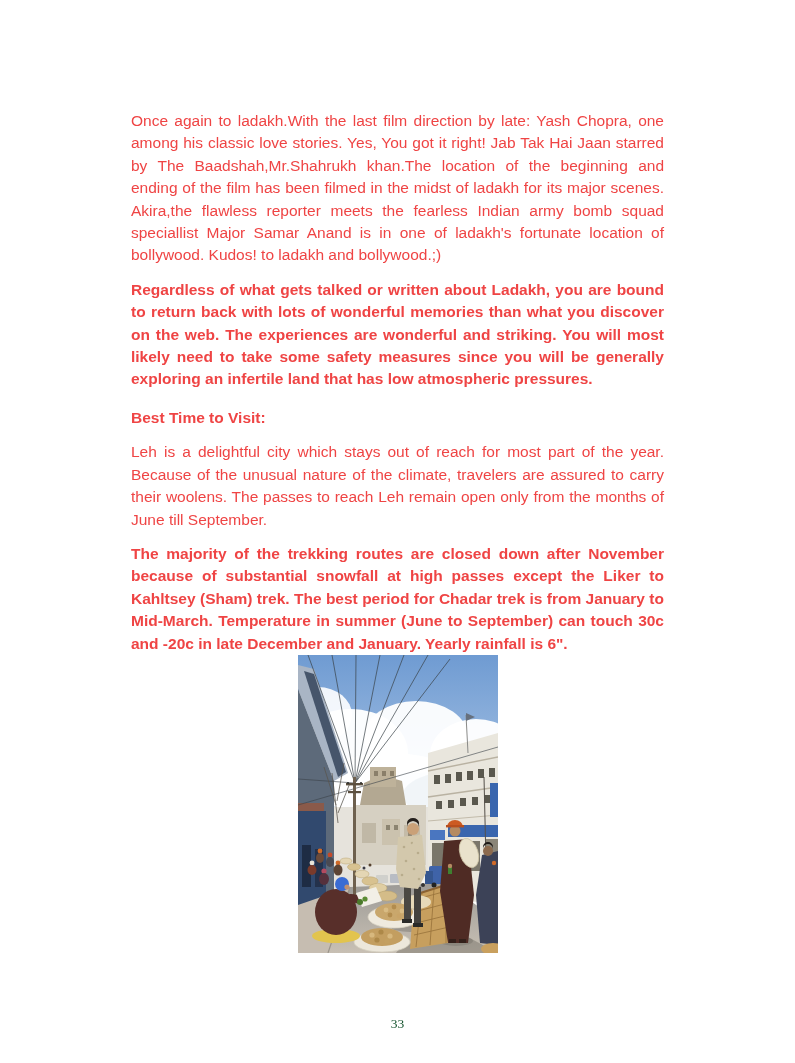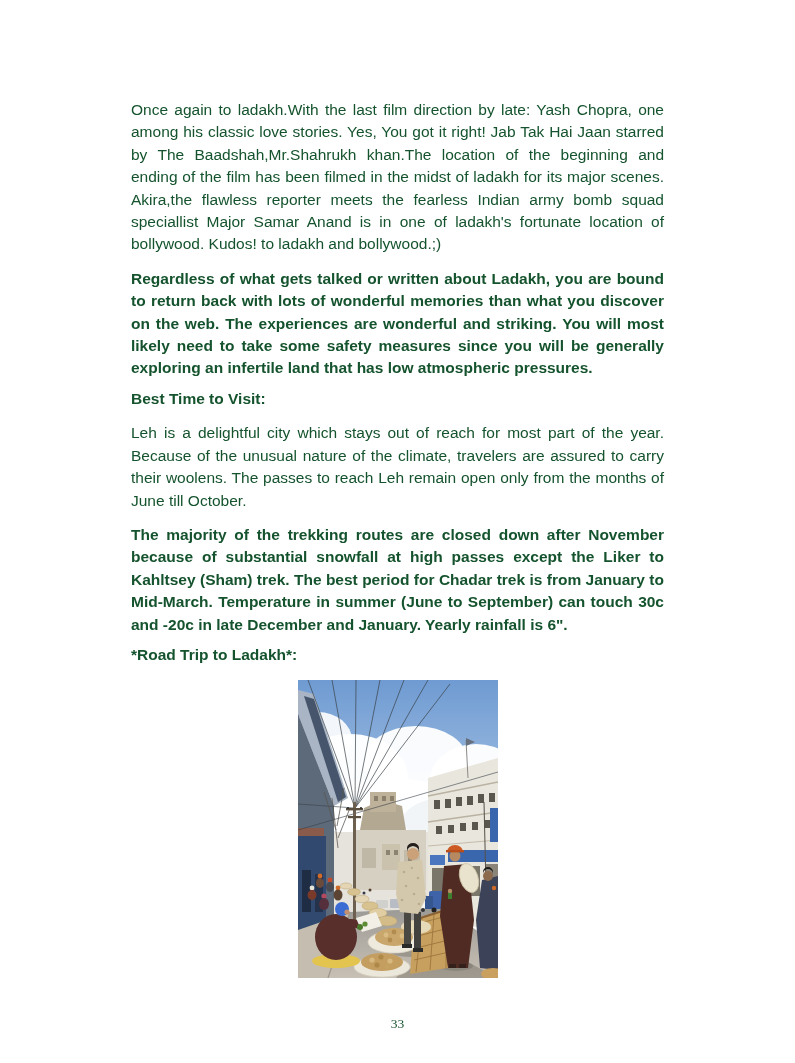--- a/index.html
+++ b/index.html
@@ -9,33 +9,33 @@
     font-family: "Liberation Sans", sans-serif;
   }
   .page {
     position: relative;
     width: 795px; height: 1063px;
     background: #ffffff;
     overflow: hidden;
   }
   .content {
     position: absolute;
-    left: 131px; top: 99px;
+    left: 131px; top: 110px;
     width: 533px;
     font-size: 15.5px;
     line-height: 22.4px;
-    color: #14532d;
+    color: #ef4444;
     text-align: justify;
   }
   .content p { margin: 0 0 12px 0; }
   .content p.tight { margin-bottom: 0; font-weight: bold; }
   .heading {
     font-weight: bold;
     text-align: left;
-    margin: 8px 0 12px 0;
+    margin: 16px 0 12px 0;
     font-size: 15.5px;
     line-height: 22.4px;
   }
   .heading.pre-figure { margin-bottom: 14px; }
   figure.photo-figure {
     margin: 0;
     width: 533px;
     text-align: center;
   }
   figure.photo-figure svg { display: inline-block; vertical-align: top; }
@@ -52,24 +52,23 @@
 <body>
 
 <div class="page">
   <div class="content">
 
     <p>Once again to ladakh.With the last film direction by late: Yash Chopra, one among his classic love stories. Yes, You got it right! Jab Tak Hai Jaan starred by The Baadshah,Mr.Shahrukh khan.The location of the beginning and ending of the film has been filmed in the midst of ladakh for its major scenes. Akira,the flawless reporter meets the fearless Indian army bomb squad speciallist Major Samar Anand is in one of ladakh's fortunate location of bollywood. Kudos! to ladakh and bollywood.;)</p>
 
     <p class="tight">Regardless of what gets talked or written about Ladakh, you are bound to return back with lots of wonderful memories than what you discover on the web. The experiences are wonderful and striking. You will most likely need to take some safety measures since you will be generally exploring an infertile land that has low atmospheric pressures.</p>
     <div class="heading">Best Time to Visit:</div>
 
-    <p>Leh is a delightful city which stays out of reach for most part of the year. Because of the unusual nature of the climate, travelers are assured to carry their woolens. The passes to reach Leh remain open only from the months of June till October.</p>
+    <p>Leh is a delightful city which stays out of reach for most part of the year. Because of the unusual nature of the climate, travelers are assured to carry their woolens. The passes to reach Leh remain open only from the months of June till September.</p>
 
     <p class="tight">The majority of the trekking routes are closed down after November because of substantial snowfall at high passes except the Liker to Kahltsey (Sham) trek. The best period for Chadar trek is from January to Mid-March. Temperature in summer (June to September) can touch 30c and -20c in late December and January. Yearly rainfall is 6".</p>
-    <div class="heading pre-figure">*Road Trip to Ladakh*:</div>
 
     <figure class="photo-figure">
       <svg width="200" height="298" viewBox="0 0 200 298" xmlns="http://www.w3.org/2000/svg">
         <defs>
           <linearGradient id="skyGrad" x1="0" y1="0" x2="0" y2="1">
             <stop offset="0" stop-color="#6f9bd2"></stop>
             <stop offset="1" stop-color="#b4cce8"></stop>
           </linearGradient>
           <linearGradient id="streetGrad" x1="0" y1="0" x2="0" y2="1">
             <stop offset="0" stop-color="#9c9a96"></stop>

